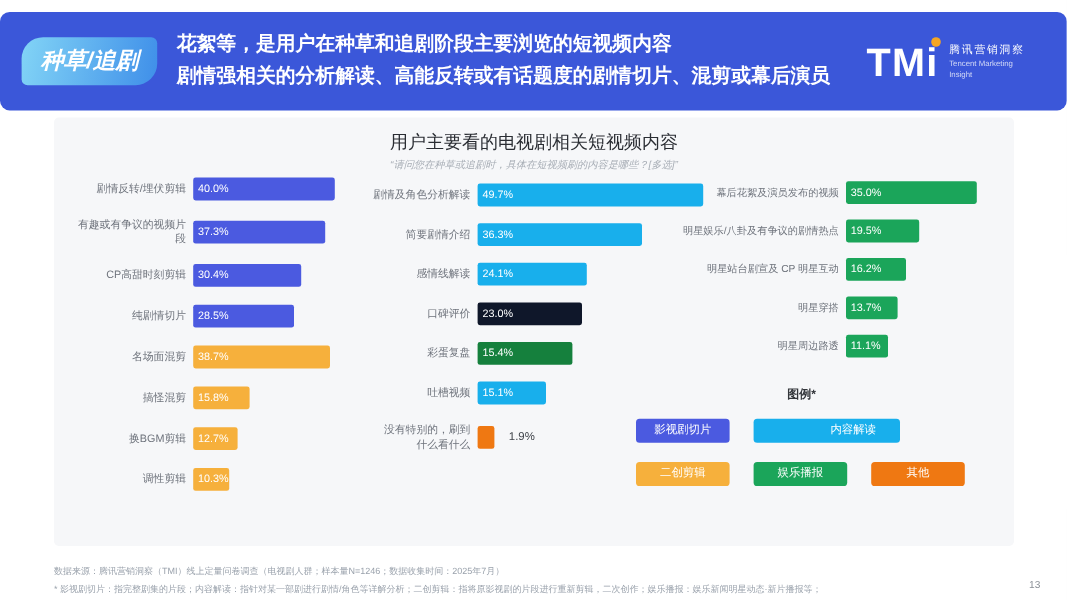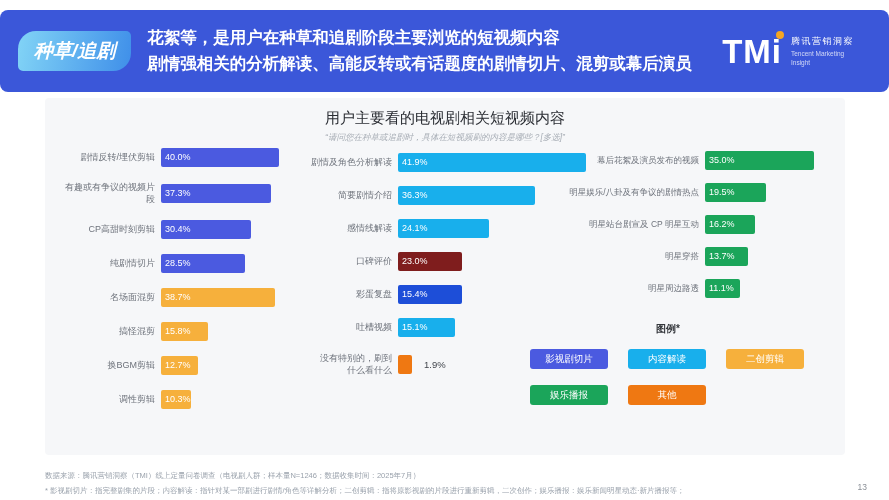--- a/index.html
+++ b/index.html
@@ -106,37 +106,37 @@
       </div>
       <div class="bar-row">
         <div class="bar-label">调性剪辑</div>
         <div class="bar" style="width: 30px; background: rgb(246, 176, 60);">10.3%</div>
       </div>
     </div>
 
   <div class="bar-group" style="left:253px;top:55px;--gap:14px;--labelw:94px;">
       <div class="bar-row">
         <div class="bar-label">剧情及角色分析解读</div>
-        <div class="bar" style="width: 188px; background: rgb(24, 175, 236);">41.9%</div>
+        <div class="bar" style="width: 188px; background: rgb(24, 175, 236);">49.7%</div>
       </div>
       <div class="bar-row">
         <div class="bar-label">简要剧情介绍</div>
         <div class="bar" style="width: 137px; background: rgb(24, 175, 236);">36.3%</div>
       </div>
       <div class="bar-row">
         <div class="bar-label">感情线解读</div>
         <div class="bar" style="width: 91px; background: rgb(24, 175, 236);">24.1%</div>
       </div>
       <div class="bar-row">
         <div class="bar-label">口碑评价</div>
-        <div class="bar" style="width: 64px; background: #7f1d1d;">23.0%</div>
+        <div class="bar" style="width: 87px; background: #0f172a;">23.0%</div>
       </div>
       <div class="bar-row">
         <div class="bar-label">彩蛋复盘</div>
-        <div class="bar" style="width: 64px; background: #1d4ed8;">15.4%</div>
+        <div class="bar" style="width: 79px; background: #15803d;">15.4%</div>
       </div>
       <div class="bar-row">
         <div class="bar-label">吐槽视频</div>
         <div class="bar" style="width: 57px; background: rgb(24, 175, 236);">15.1%</div>
       </div>
       <div class="bar-row" style="margin-top: 16px;">
         <div class="bar-label">没有特别的，刷到
 什么看什么</div>
         <div class="bar" style="width: 7px; background: rgb(239, 120, 18);"></div>
         <div class="bar-value-out">1.9%</div>
@@ -163,21 +163,21 @@
       <div class="bar-row">
         <div class="bar-label">明星周边路透</div>
         <div class="bar" style="width: 35px; background: rgb(27, 165, 90);">11.1%</div>
       </div>
     </div>
 
   <div class="legend">
     <div class="legend-title">图例*</div>
     <div class="legend-chips">
         <div class="chip" style="background: rgb(75, 90, 224);">影视剧切片</div>
-        <div class="chip" style="background: rgb(24, 175, 236);">内容解读</div>
+        <div class="chip" style="background: rgb(24, 175, 236); padding-left: 44px;">内容解读</div>
         <div class="chip" style="background: rgb(246, 176, 60);">二创剪辑</div>
         <div class="chip" style="background: rgb(27, 165, 90);">娱乐播报</div>
         <div class="chip" style="background: rgb(239, 120, 18);">其他</div>
       </div>
   </div>
 </div>
 
 <div class="footer-line1">数据来源：腾讯营销洞察（TMI）线上定量问卷调查（电视剧人群；样本量N=1246；数据收集时间：2025年7月）</div>
 <div class="footer-line2">* 影视剧切片：指完整剧集的片段；内容解读：指针对某一部剧进行剧情/角色等详解分析；二创剪辑：指将原影视剧的片段进行重新剪辑，二次创作；娱乐播报：娱乐新闻明星动态·新片播报等；</div>
 <div class="page-num">13</div>

